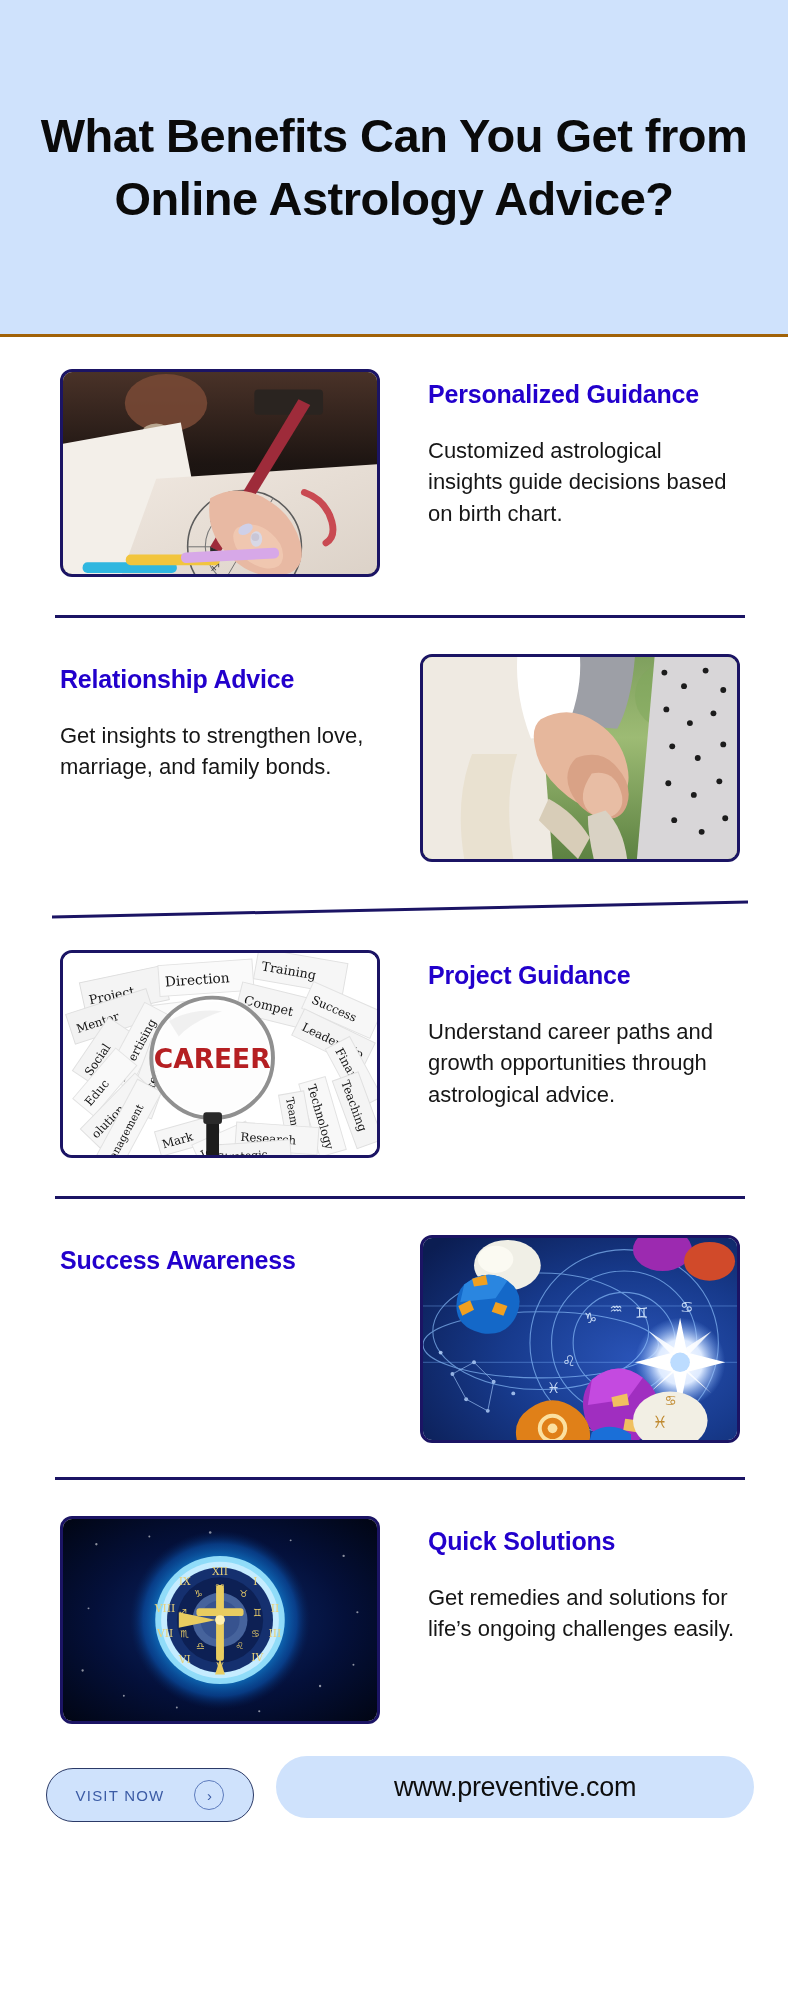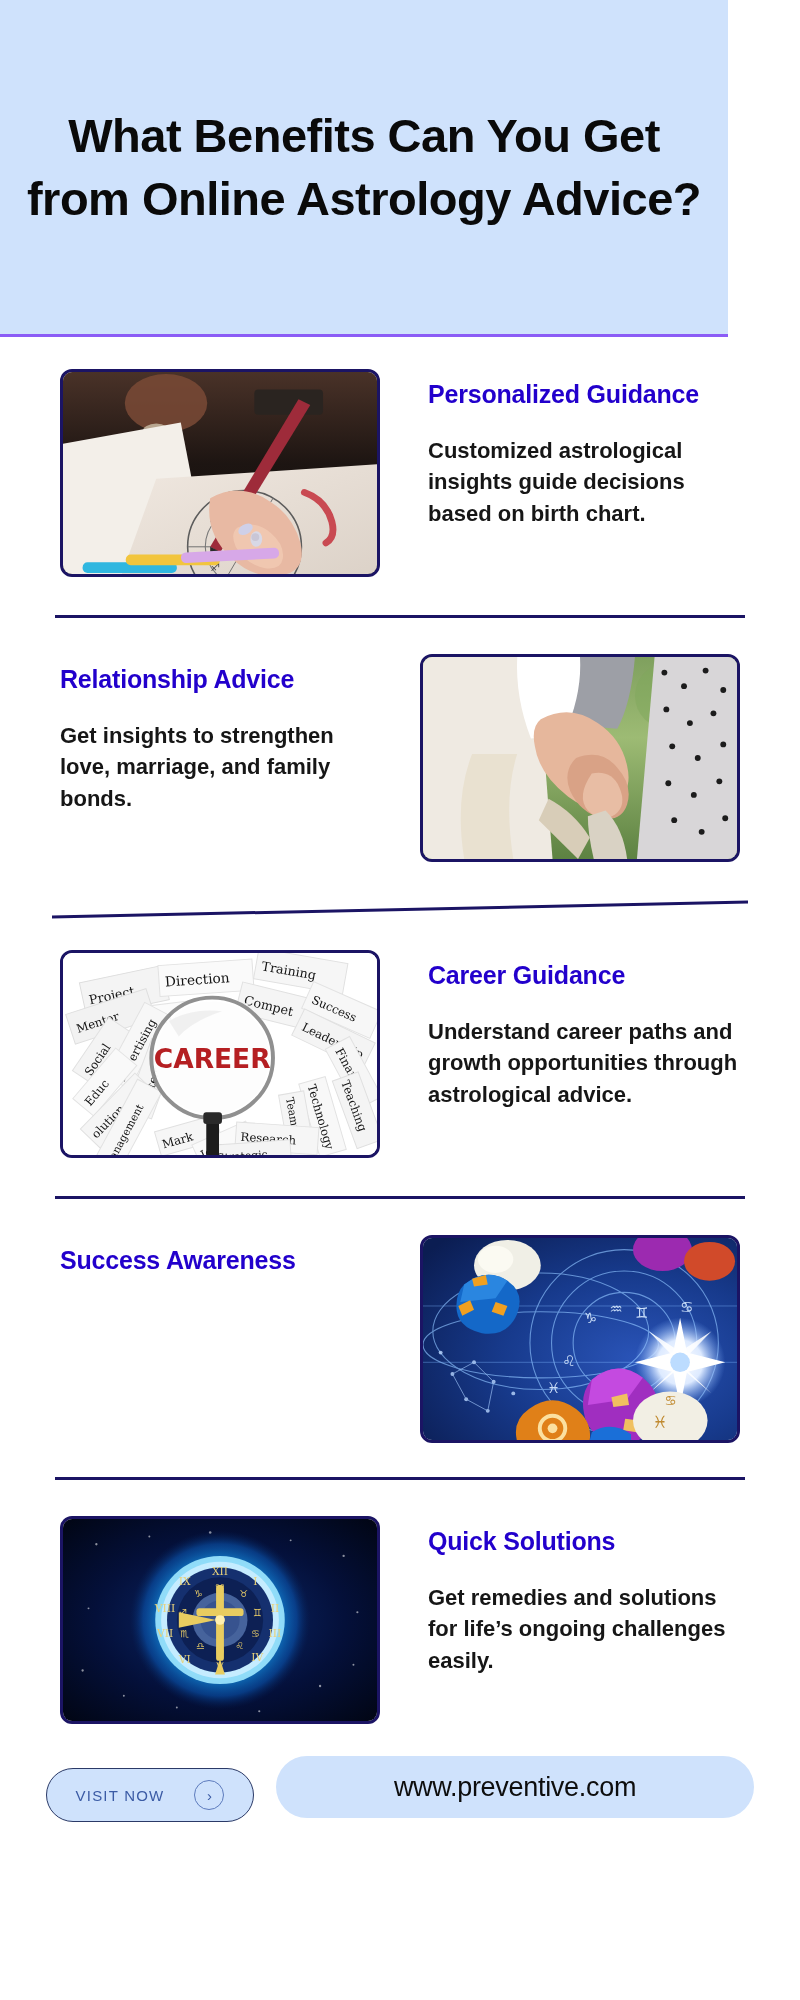--- a/index.html
+++ b/index.html
@@ -10,24 +10,24 @@
     width: 800px;
     height: 2000px;
     background: #ffffff;
     font-family: "Liberation Sans", sans-serif;
     overflow: hidden;
     position: relative;
   }
 
   
   .header {
-    width: 728px;
+    width: 788px;
     height: 337px;
     background: #cfe2fc;
-    border-bottom: 3px solid #8b5cf6;
+    border-bottom: 3px solid #a16207;
     box-sizing: border-box;
     display: flex;
     align-items: center;
     justify-content: center;
   }
   .header-title {
     font-size: 47px;
     line-height: 1.35;
     font-weight: 800;
     color: #0a0a0a;
@@ -78,21 +78,21 @@
     color: #2200cc;
     margin: 8px 0 26px 0;
     letter-spacing: -0.2px;
     line-height: 1.1;
   }
   .block-desc {
     font-size: 22px;
     line-height: 1.45;
     color: #161616;
     margin: 0;
-    font-weight: 700;
+    font-weight: 400;
     max-width: 340px;
   }
 
   
   .divider {
     height: 3px;
     background: #1b1464;
     margin: 0 auto;
   }
   .divider.d1 { width: 690px; margin-top: 38px; margin-bottom: 36px; }
@@ -385,21 +385,21 @@
         </g>
         <circle cx="152" cy="108" r="62" fill="#ffffff" stroke="#8c8c8c" stroke-width="4" opacity="0.96"></circle>
         <circle cx="152" cy="108" r="58" fill="#fdfdfd" opacity="0.92"></circle>
         <path d="M108 70 q24 -14 54 -10 q-30 10 -44 26 Z" fill="#eeeeee" opacity="0.9"></path>
         <text x="152" y="118" font-size="27" font-weight="bold" fill="#b51f22" text-anchor="middle" font-family="DejaVu Sans, sans-serif">CAREER</text>
         <rect x="146" y="168" width="13" height="44" rx="4" fill="#1c1c1c"></rect>
         <rect x="143" y="164" width="19" height="12" rx="3" fill="#2a2a2a"></rect>
       </svg>
     </div>
     <div class="textcol">
-      <div class="block-title">Career Guidance</div>
+      <div class="block-title">Project Guidance</div>
       <p class="block-desc">Understand career paths and growth opportunities through astrological advice.</p>
     </div>
   </div>
 
   <div class="divider d3"></div>
 
   <div class="block img-right">
     <div class="thumb">
       <svg viewBox="0 0 320 208" preserveAspectRatio="none">
         <defs>

